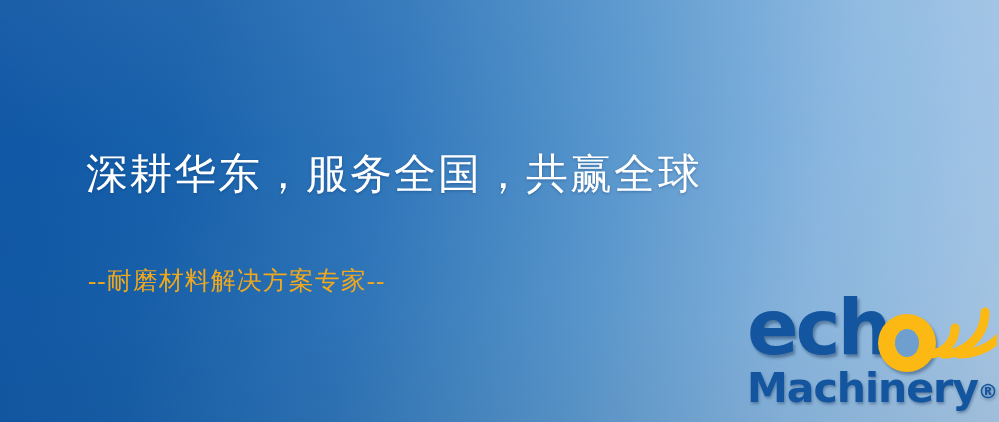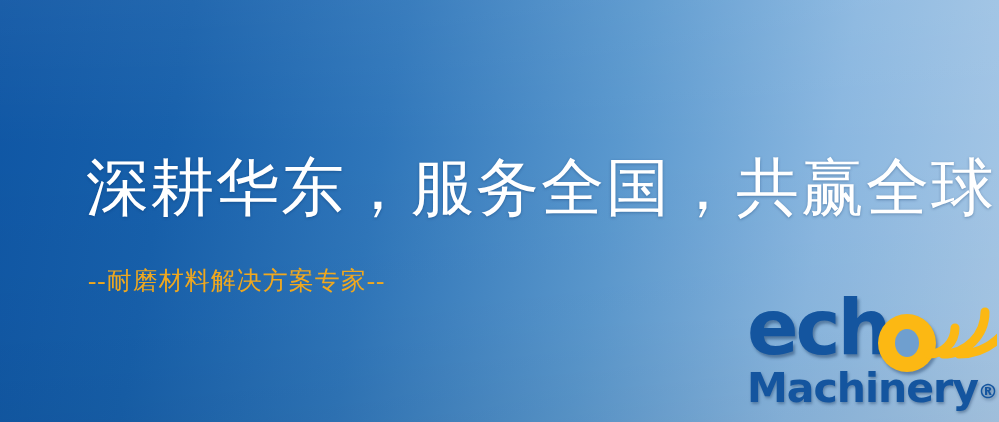--- a/index.html
+++ b/index.html
@@ -39,22 +39,22 @@
         rgba(0,0,0,0.02) 75%,
         rgba(0,0,0,0.05) 100%);
     pointer-events: none;
   }
 
   
   #headline {
     position: absolute;
     left: 86px;
     top: 156px;
-    font-family: Liberation Sans, sans-serif;
-    font-size: 63px;
+    font-family: Liberation Mono, monospace;
+    font-size: 42px;
     line-height: 1.0;
     color: #ffffff;
     letter-spacing: 2px;
     white-space: nowrap;
     text-shadow: 0 1px 3px rgba(0, 40, 90, 0.35);
   }
 
   
   #subtitle {
     position: absolute;

